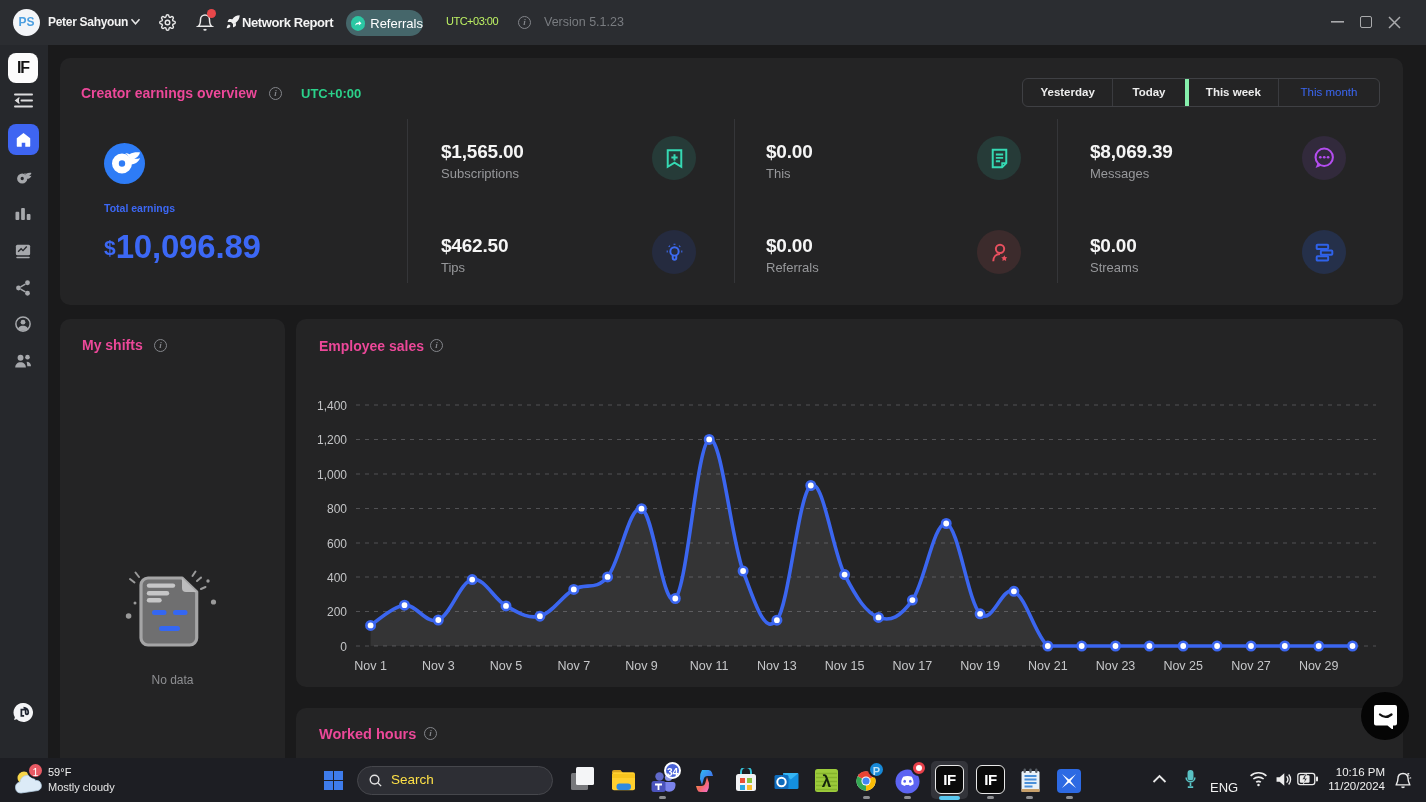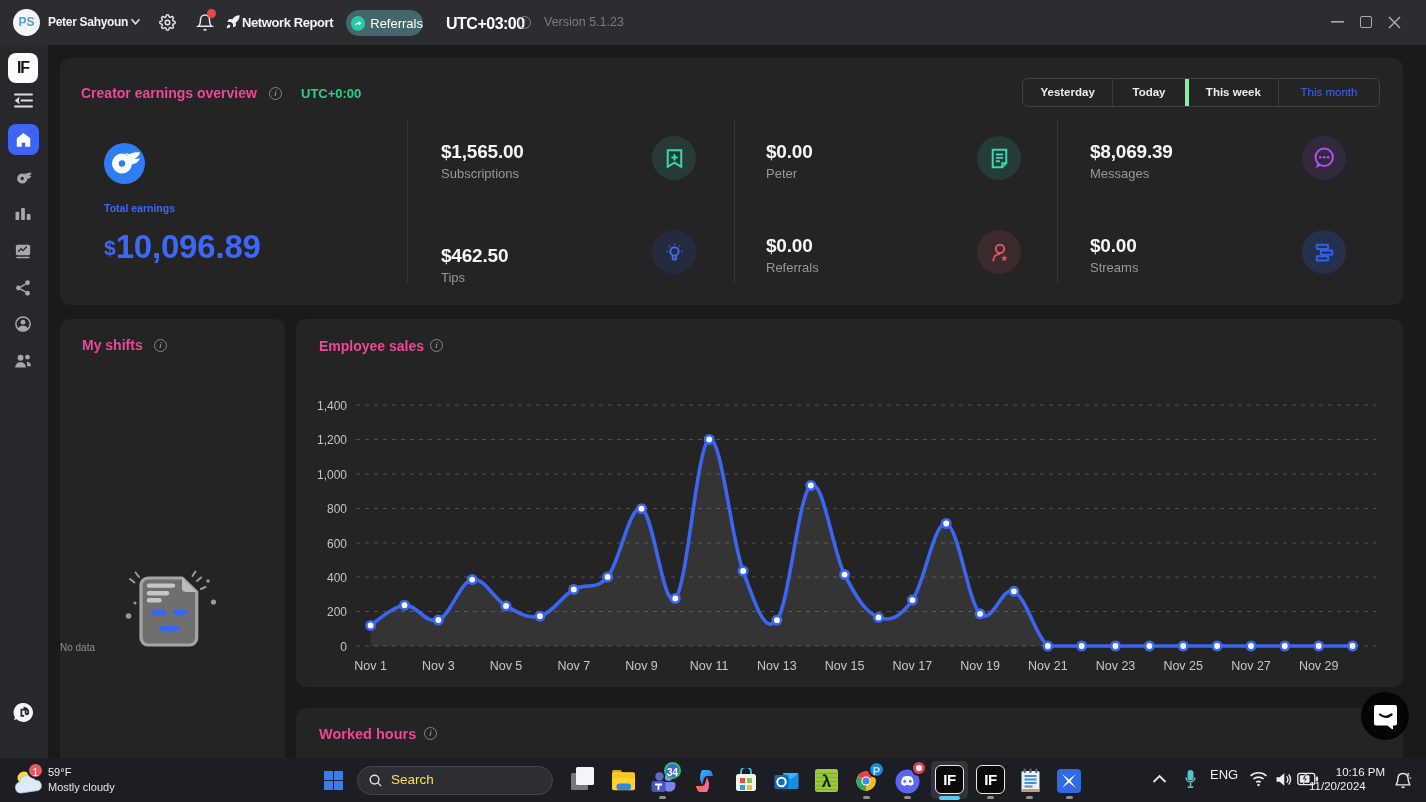--- a/index.html
+++ b/index.html
@@ -38,21 +38,21 @@
     </svg>
   <div class="abs" style="left:242px;top:15px;font-size:13px;font-weight:bold;letter-spacing:-0.4px;color:#f4f4f4">Network Report</div>
   <div class="abs" style="left:346px;top:10px;width:77px;height:26px;border-radius:13px;background:#45666a;display:flex;align-items:center">
      <div style="width:15px;height:15px;border-radius:50%;background:#2cc8a4;margin-left:5px;display:flex;align-items:center;justify-content:center">
         <svg width="9" height="9" viewBox="0 0 24 24" fill="#fff">
           <path d="M13 5l7 6-7 6v-4c-5 0-8 2-10 5 0-6 4-9 10-9z"></path>
         </svg>
      </div>
      <div style="color:#fff;font-size:13px;margin-left:5px">Referrals</div>
   </div>
-  <div class="abs" style="left:446px;top:15px;font-size:16px;font-weight:bold;letter-spacing:-0.5px;color:#ffffff">UTC+03:00</div>
+  <div class="abs" style="left:446px;top:15px;font-size:11px;font-weight:normal;letter-spacing:-0.5px;color:#bef264">UTC+03:00</div>
   <div class="info abs" style="left:518px;top:16px">i</div>
   <div class="abs" style="left:544px;top:15px;font-size:12.5px;color:#797c80">Version 5.1.23</div>
   <svg class="abs" style="left:1331px;top:21px" width="13" height="2">
       <rect width="13" height="1.6" fill="#a9aaac"></rect>
     </svg>
   <rect class="abs" style="left:1360px;top:16px;width:12px;height:12px;border:1.5px solid #a9aaac;border-radius:2px"></rect>
   <svg class="abs" style="left:1388px;top:16px" width="13" height="13" viewBox="0 0 13 13">
       <path d="M1 1 L12 12 M12 1 L1 12" stroke="#a9aaac" stroke-width="1.5"></path>
     </svg>
 </div>
@@ -147,35 +147,35 @@
   <div class="abs" style="left:381px;top:83px">
       <div class="amt">$1,565.00</div>
       <div class="lbl">Subscriptions</div>
     </div>
   <div class="ic-c" style="left:592px;top:78px;background:#263b38">
     <svg width="25" height="25" viewBox="0 0 24 24" fill="none" stroke="#35d9b3" stroke-width="1.9">
         <path d="M5.5 4h13v16l-6.5-4-6.5 4z"></path>
         <path d="M12 8v6M9 11h6"></path>
       </svg>
   </div>
-  <div class="abs" style="left:381px;top:187px">
+  <div class="abs" style="left:381px;top:177px">
       <div class="amt">$462.50</div>
       <div class="lbl">Tips</div>
     </div>
   <div class="ic-c" style="left:592px;top:172px;background:#252b3f">
     <svg width="25" height="25" viewBox="0 0 24 24" fill="none" stroke="#3d6bf2" stroke-width="1.9">
         <circle cx="12" cy="11" r="4"></circle>
         <path d="M10.3 14.8v2.4a1.7 1.7 0 0 0 3.4 0v-2.4"></path>
         <path d="M12 3.5v1M6.7 5.7l.7.7M17.3 5.7l-.7.7M4.5 11h1M18.5 11h1"></path>
       </svg>
   </div>
 
   <div class="abs" style="left:706px;top:83px">
       <div class="amt">$0.00</div>
-      <div class="lbl">Peter</div>
+      <div class="lbl">This</div>
     </div>
   <div class="ic-c" style="left:917px;top:78px;background:#263b38">
     <svg width="25" height="25" viewBox="0 0 24 24" fill="none" stroke="#35d9b3" stroke-width="1.9">
         <path d="M5.5 3.5h13v13l-4 4h-9z"></path>
         <path d="M14.5 20.3v-3.8h3.8" stroke-width="1.6"></path>
         <path d="M8.5 8.2h7M8.5 11.4h7M8.5 14.6h4"></path>
       </svg>
   </div>
   <div class="abs" style="left:706px;top:177px">
       <div class="amt">$0.00</div>
@@ -240,21 +240,21 @@
         <circle cx="88" cy="12" r="1.7"></circle>
       </g>
     <g stroke="#9a9a9a" stroke-width="2" stroke-linecap="round">
         <path d="M15.5 3.5 l3.5 4.5"></path>
         <path d="M10 10 l4.5 3.5"></path>
         <path d="M75.5 2.5 l-3 4.5"></path>
         <path d="M81 8.5 l-4 3.5"></path>
         <path d="M85.5 18 l-4.5 2"></path>
       </g>
   </svg>
-  <div class="abs" style="left:0;top:323px;width:225px;color:#8e8f92;font-size:10px">No data</div>
+  <div class="abs" style="left:0;top:354px;width:225px;text-align:center;color:#8e8f92;font-size:12px">No data</div>
 </div>
 <div class="card" id="card-sales" style="left:296px;top:319px;width:1107px;height:368px">
   <div class="abs" style="left:23px;top:18px"><span class="ttl" style="font-size:14px">Employee sales</span></div>
   <div class="info abs" style="left:134px;top:20px">i</div>
   <svg class="abs" style="left:0;top:0" width="1107" height="368" viewBox="0 0 1107 368">
     <g stroke="#515154" stroke-width="1" stroke-dasharray="4 5">
       <line x1="60" y1="86" x2="1080" y2="86"></line>
       <line x1="60" y1="120.5" x2="1080" y2="120.5"></line>
       <line x1="60" y1="155" x2="1080" y2="155"></line>
       <line x1="60" y1="189.5" x2="1080" y2="189.5"></line>
@@ -374,21 +374,21 @@
       <rect x="5.5" y="15.5" width="14.5" height="6.5" rx="3" fill="#2e8ae0"></rect>
     </svg>
 
   <svg class="abs" style="left:651px;top:13px" width="25" height="22" viewBox="0 0 25 22">
       <circle cx="17.5" cy="6.5" r="3.6" fill="#8a94e8"></circle>
       <path d="M12.5 11 h9.5 a2.5 2.5 0 0 1 2.5 2.5 v1 a6.2 6.2 0 0 1-6.2 6.2 a6.2 6.2 0 0 1-5.8-4z" fill="#7b83eb"></path>
       <circle cx="8.5" cy="5.5" r="4.2" fill="#6069c9"></circle>
       <rect x="0.5" y="10" width="14" height="11" rx="2.5" fill="#4b53bc"></rect>
       <path d="M4 13.5 h7 M7.5 13.5 v5.5" stroke="#fff" stroke-width="1.8" fill="none"></path>
     </svg>
-  <div class="abs" style="left:664px;top:4px;width:17px;height:17px;border-radius:50%;background:#4a63d8;border:2px solid #22c55e;color:#fff;font-size:10px;font-weight:bold;text-align:center;line-height:17px">34</div>
+  <div class="abs" style="left:664px;top:4px;width:17px;height:17px;border-radius:50%;background:#4a63d8;border:2px solid #ffffff;color:#fff;font-size:10px;font-weight:bold;text-align:center;line-height:17px">34</div>
 
   <svg class="abs" style="left:692px;top:11px" width="25" height="24" viewBox="0 0 25 24">
     <defs>
         <linearGradient id="cp1" x1="0" y1="0" x2="1" y2="1">
           <stop offset="0" stop-color="#31bdf2"></stop>
           <stop offset="1" stop-color="#4553e8"></stop>
         </linearGradient>
     <linearGradient id="cp2" x1="1" y1="1" x2="0" y2="0">
           <stop offset="0" stop-color="#f76dd4"></stop>
           <stop offset="0.5" stop-color="#f2695d"></stop>
@@ -472,41 +472,41 @@
     </svg>
   <div class="underl" style="left:1066px"></div>
 
   <svg class="abs" style="left:1152px;top:16px" width="15" height="10" viewBox="0 0 15 10">
       <path d="M1.5 8 L7.5 2 L13.5 8" fill="none" stroke="#e8e8e8" stroke-width="1.8"></path>
     </svg>
   <svg class="abs" style="left:1184px;top:10px" width="13" height="22" viewBox="0 0 24 34" fill="none" stroke="#59c2c4" stroke-width="3">
       <rect x="8" y="2" width="8" height="16" rx="4" fill="#59c2c4"></rect>
       <path d="M4 14 a8 8 0 0 0 16 0 M12 24 v6 M7 32 h10"></path>
     </svg>
-  <div class="abs" style="left:1210px;top:9px;color:#f0f0f0;font-size:13px">ENG</div>
+  <div class="abs" style="left:1210px;top:22px;color:#f0f0f0;font-size:13px">ENG</div>
   <svg class="abs" style="left:1249px;top:13px" width="19" height="16" viewBox="0 0 24 20" fill="none" stroke="#ececec" stroke-width="2">
       <path d="M2 6 a15 15 0 0 1 20 0"></path>
       <path d="M5.5 10 a10 10 0 0 1 13 0"></path>
       <path d="M9 14 a5.3 5.3 0 0 1 6 0"></path>
       <circle cx="12" cy="17.5" r="1.6" fill="#ececec" stroke="none"></circle>
     </svg>
   <svg class="abs" style="left:1274px;top:13px" width="19" height="17" viewBox="0 0 24 22">
       <path d="M3 8 h4 l6-5 v16 l-6-5 h-4z" fill="#ececec"></path>
       <g fill="none" stroke="#ececec" stroke-width="1.8">
         <path d="M16 7 a6 6 0 0 1 0 8"></path>
         <path d="M18.7 4.5 a10 10 0 0 1 0 13"></path>
       </g>
     </svg>
   <svg class="abs" style="left:1297px;top:14px" width="21" height="14" viewBox="0 0 26 16">
       <rect x="1" y="1" width="21" height="14" rx="3" fill="none" stroke="#ececec" stroke-width="1.6"></rect>
       <rect x="23.5" y="5" width="2.5" height="6" rx="1" fill="#ececec"></rect>
       <rect x="3.5" y="3.5" width="12" height="9" rx="1.5" fill="#ececec"></rect>
       <path d="M10 2 L6.5 8.5 h3 L8 14 l5-7 h-3.2 L12 2z" fill="#1d1e23" stroke="#ececec" stroke-width="0.9"></path>
     </svg>
   <div class="abs" style="left:1323px;top:8px;width:62px;text-align:right;color:#f0f0f0;font-size:11.5px">10:16 PM</div>
-  <div class="abs" style="left:1309px;top:22px;width:76px;color:#f0f0f0;font-size:11.5px">11/20/2024</div>
+  <div class="abs" style="left:1309px;top:22px;width:76px;text-align:right;color:#f0f0f0;font-size:11.5px">11/20/2024</div>
   <svg class="abs" style="left:1394px;top:13px" width="18" height="19" viewBox="0 0 24 26">
       <path d="M19 11 c0-6.5-3.2-7.5-7-7.5 s-7 1-7 7.5 c0 5-2.3 6.5-2.3 8 h18.6 c0-1.5-2.3-3-2.3-8z" fill="none" stroke="#ececec" stroke-width="1.9"></path>
       <path d="M10 21.5 a2.4 2.4 0 0 0 4 0" fill="none" stroke="#ececec" stroke-width="1.9"></path>
       <text x="17" y="7" font-size="8" fill="#ececec" font-family="Liberation Sans" font-weight="bold">z</text>
       <text x="20.5" y="11" font-size="6" fill="#ececec" font-family="Liberation Sans">z</text>
     </svg>
 </div>
 
 </body></html>

